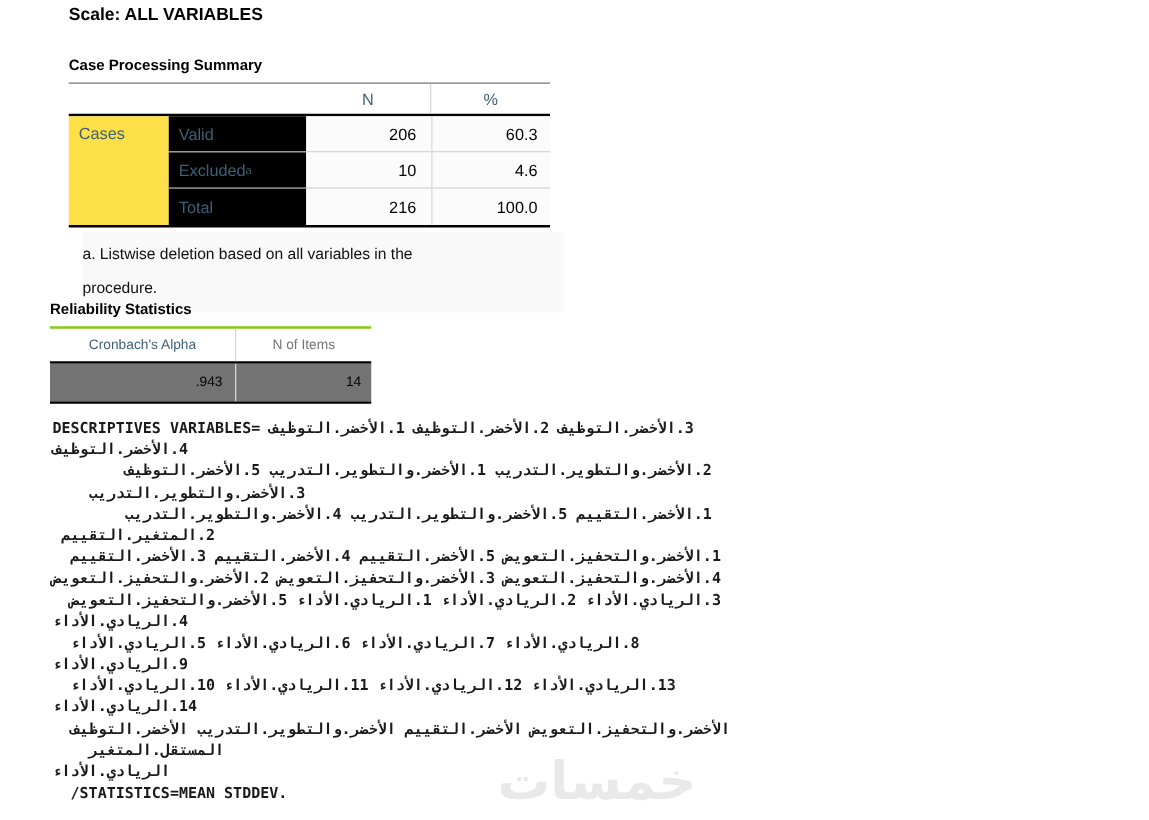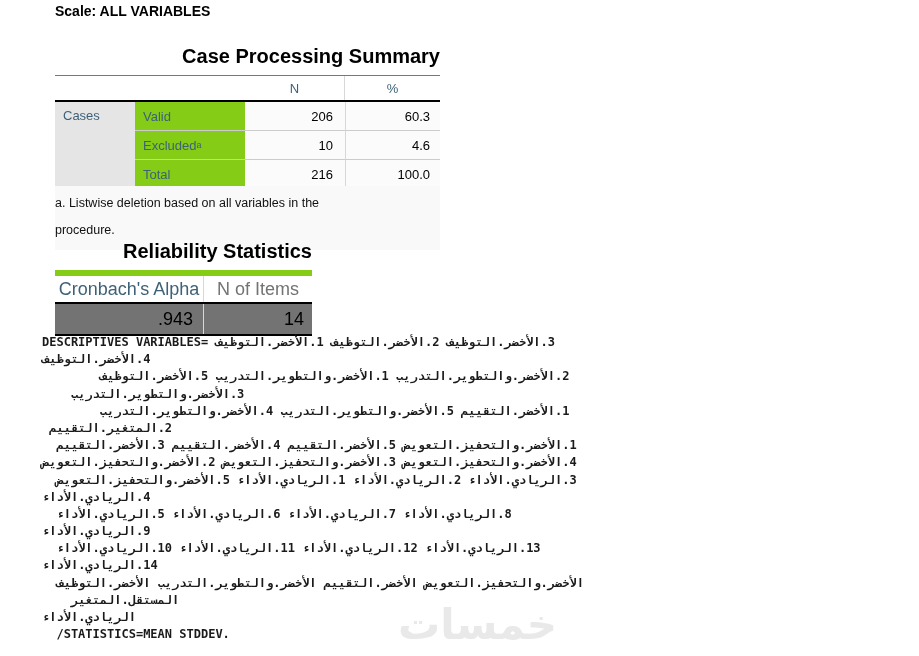--- a/index.html
+++ b/index.html
@@ -3,47 +3,47 @@
 <meta charset="utf-8">
 <style>
   html,body{margin:0;padding:0;background:#ffffff;}
   #canvas{position:relative;width:919px;height:656px;background:#ffffff;overflow:hidden;
           font-family:"Liberation Sans",sans-serif;color:#000;}
 
   .scale-title{position:absolute;left:55px;top:3px;font-size:14px;font-weight:bold;color:#000;}
 
   
   .cps{position:absolute;left:55px;top:45px;width:385px;}
-  .tbl-title{font-size:20px;font-weight:bold;text-align:right;margin-bottom:7px;color:#000;}
+  .tbl-title{font-size:12px;font-weight:bold;text-align:left;margin-bottom:7px;color:#000;}
   .cps-table{border-top:1px solid #777;border-bottom:2px solid #000;font-size:13px;}
   .cps-header{display:flex;border-bottom:2px solid #000;height:24px;align-items:center;}
   .cps-header .h-spacer{width:190px;}
   .cps-header .h-n{width:100px;text-align:center;color:#3e6177;}
   .cps-header .h-pct{width:95px;text-align:center;color:#3e6177;border-left:1px solid #d8d8d8;
                      align-self:stretch;display:flex;align-items:center;justify-content:center;}
   .cps-body{display:flex;}
-  .cps-group{width:80px;background:#e5e5e5;color:#3e6177;padding:6px 0 0 8px;box-sizing:border-box;}
+  .cps-group{width:80px;background:#fde047;color:#3e6177;padding:6px 0 0 8px;box-sizing:border-box;}
   .cps-rows{flex:1;}
   .cps-row{display:flex;height:29px;align-items:center;}
   .cps-row.sep .c-label,.cps-row.sep .c-n,.cps-row.sep .c-pct{border-bottom:1px solid #cccccc;}
-  .c-label{width:110px;background:#84cc16;color:#3e6177;padding-left:8px;box-sizing:border-box;
+  .c-label{width:110px;background:#000000;color:#3e6177;padding-left:8px;box-sizing:border-box;
            height:100%;display:flex;align-items:center;}
   .c-label sup{font-size:9px;line-height:0;}
   .c-n{width:100px;background:#fbfbfb;text-align:right;padding-right:12px;box-sizing:border-box;
        height:100%;display:flex;align-items:center;justify-content:flex-end;}
   .c-pct{width:95px;background:#fbfbfb;text-align:right;padding-right:10px;box-sizing:border-box;
          border-left:1px solid #d8d8d8;height:100%;display:flex;align-items:center;justify-content:flex-end;}
 
-  .footnote{position:absolute;left:55px;top:186px;width:385px;background:#f9f9f9;
+  .footnote{position:absolute;left:66px;top:186px;width:385px;background:#f9f9f9;
             font-size:12.5px;color:#111;padding:4px 0 6px 0;}
   .footnote div{line-height:27px;}
 
   
-  .rel{position:absolute;left:55px;top:240px;width:257px;}
-  .rel-table{border-top:6px solid #84cc16;border-bottom:2px solid #000;font-size:18px;}
+  .rel{position:absolute;left:40px;top:240px;width:257px;}
+  .rel-table{border-top:2px solid #84cc16;border-bottom:2px solid #000;font-size:11px;}
   .rel-header{display:flex;height:26px;border-bottom:2px solid #000;}
   .rel-h1{width:148px;color:#3e6177;display:flex;align-items:center;justify-content:center;}
   .rel-h2{width:109px;color:#737373;display:flex;align-items:center;justify-content:center;
           border-left:1px solid #d8d8d8;box-sizing:border-box;}
   .rel-body{display:flex;height:30px;background:#737373;}
   .rel-c1{width:148px;display:flex;align-items:center;justify-content:flex-end;padding-right:10px;box-sizing:border-box;}
   .rel-c2{width:109px;display:flex;align-items:center;justify-content:flex-end;padding-right:8px;
           border-left:1px solid #d8d8d8;box-sizing:border-box;}
 
   

